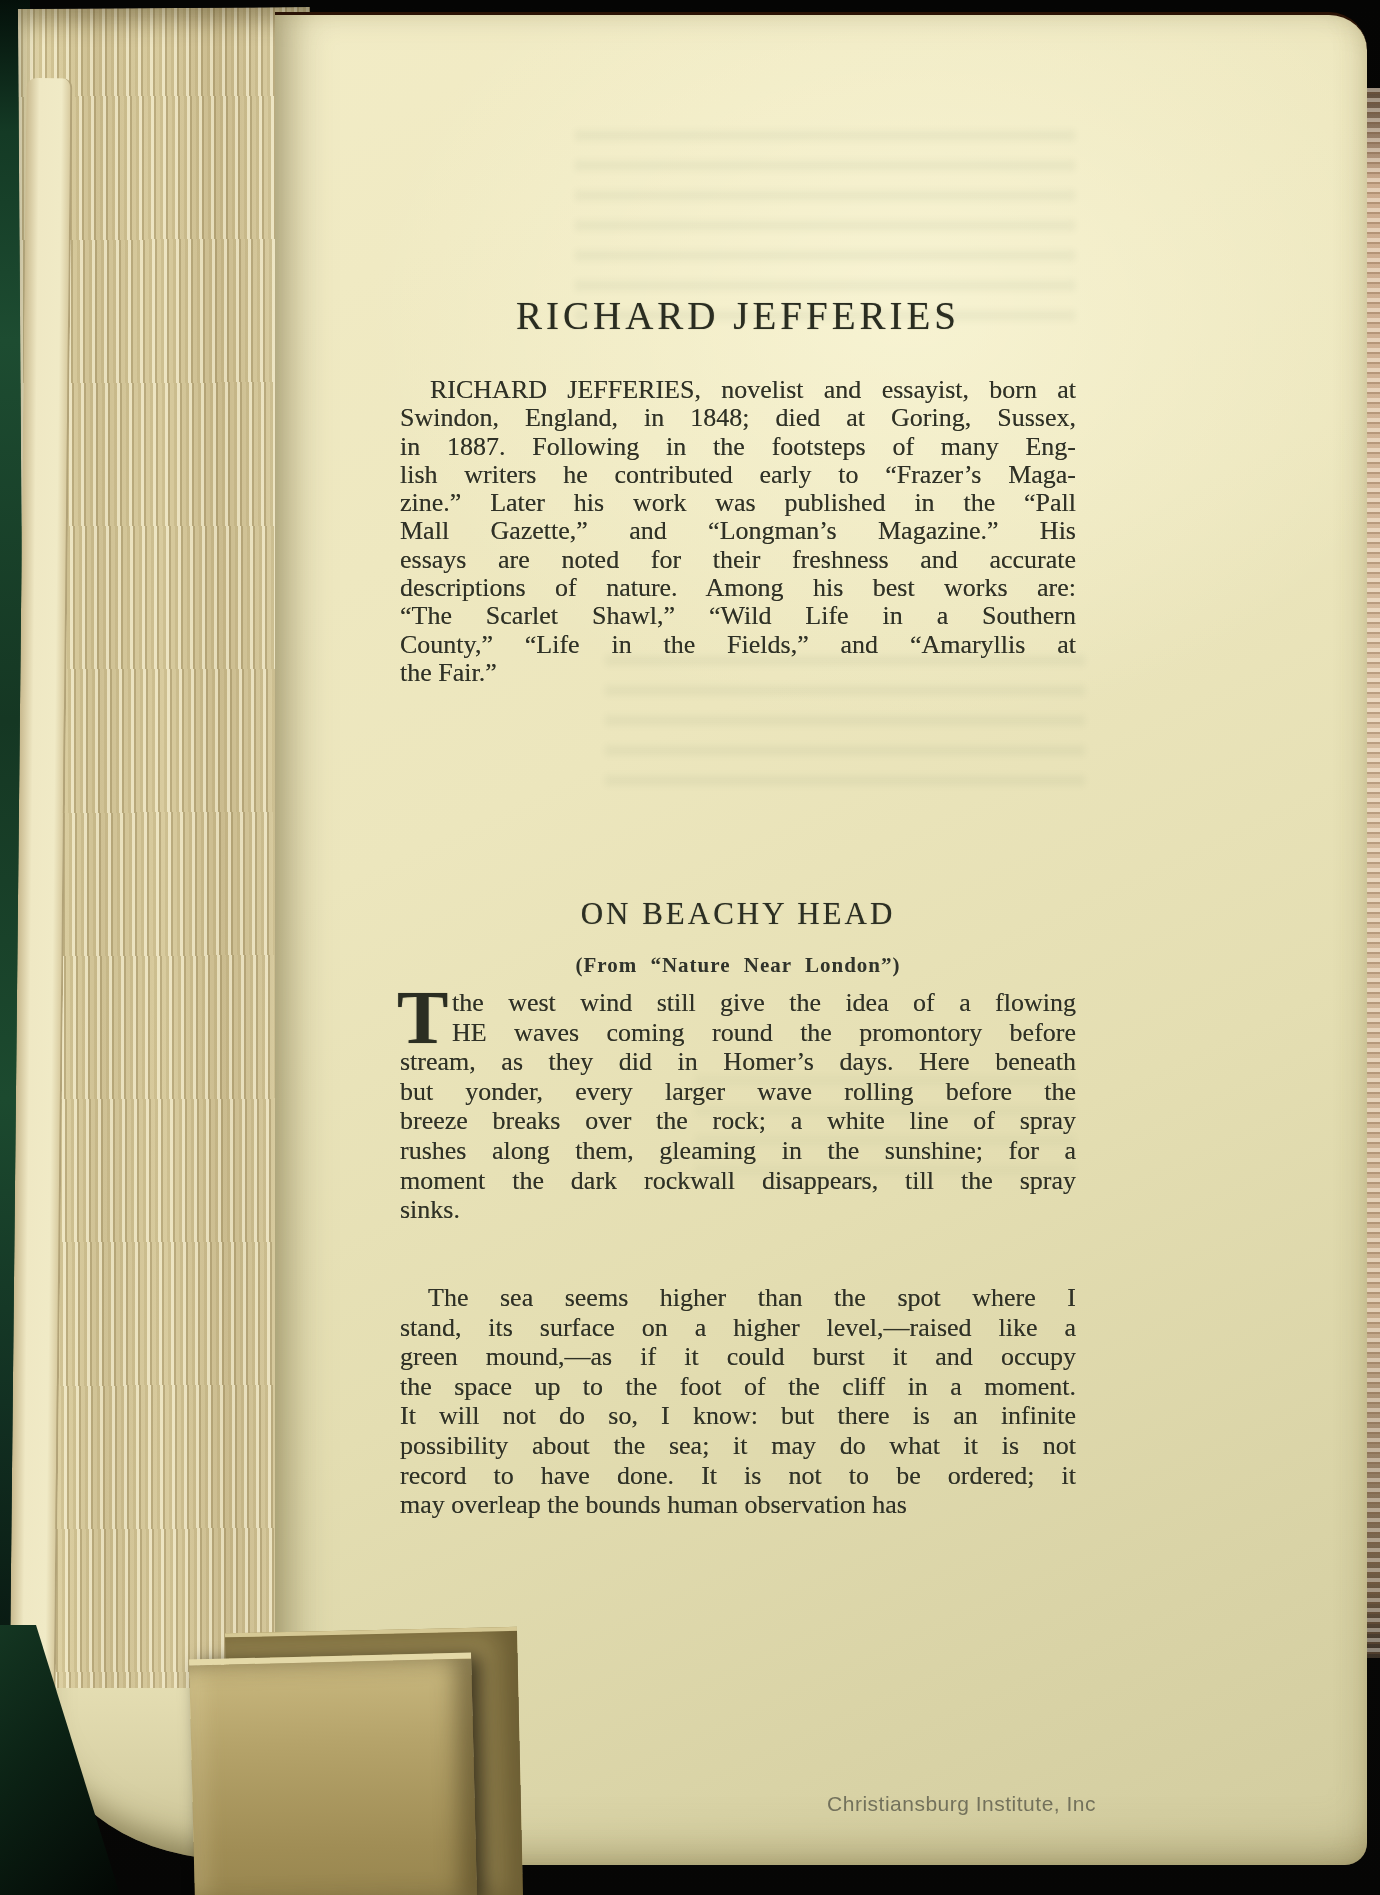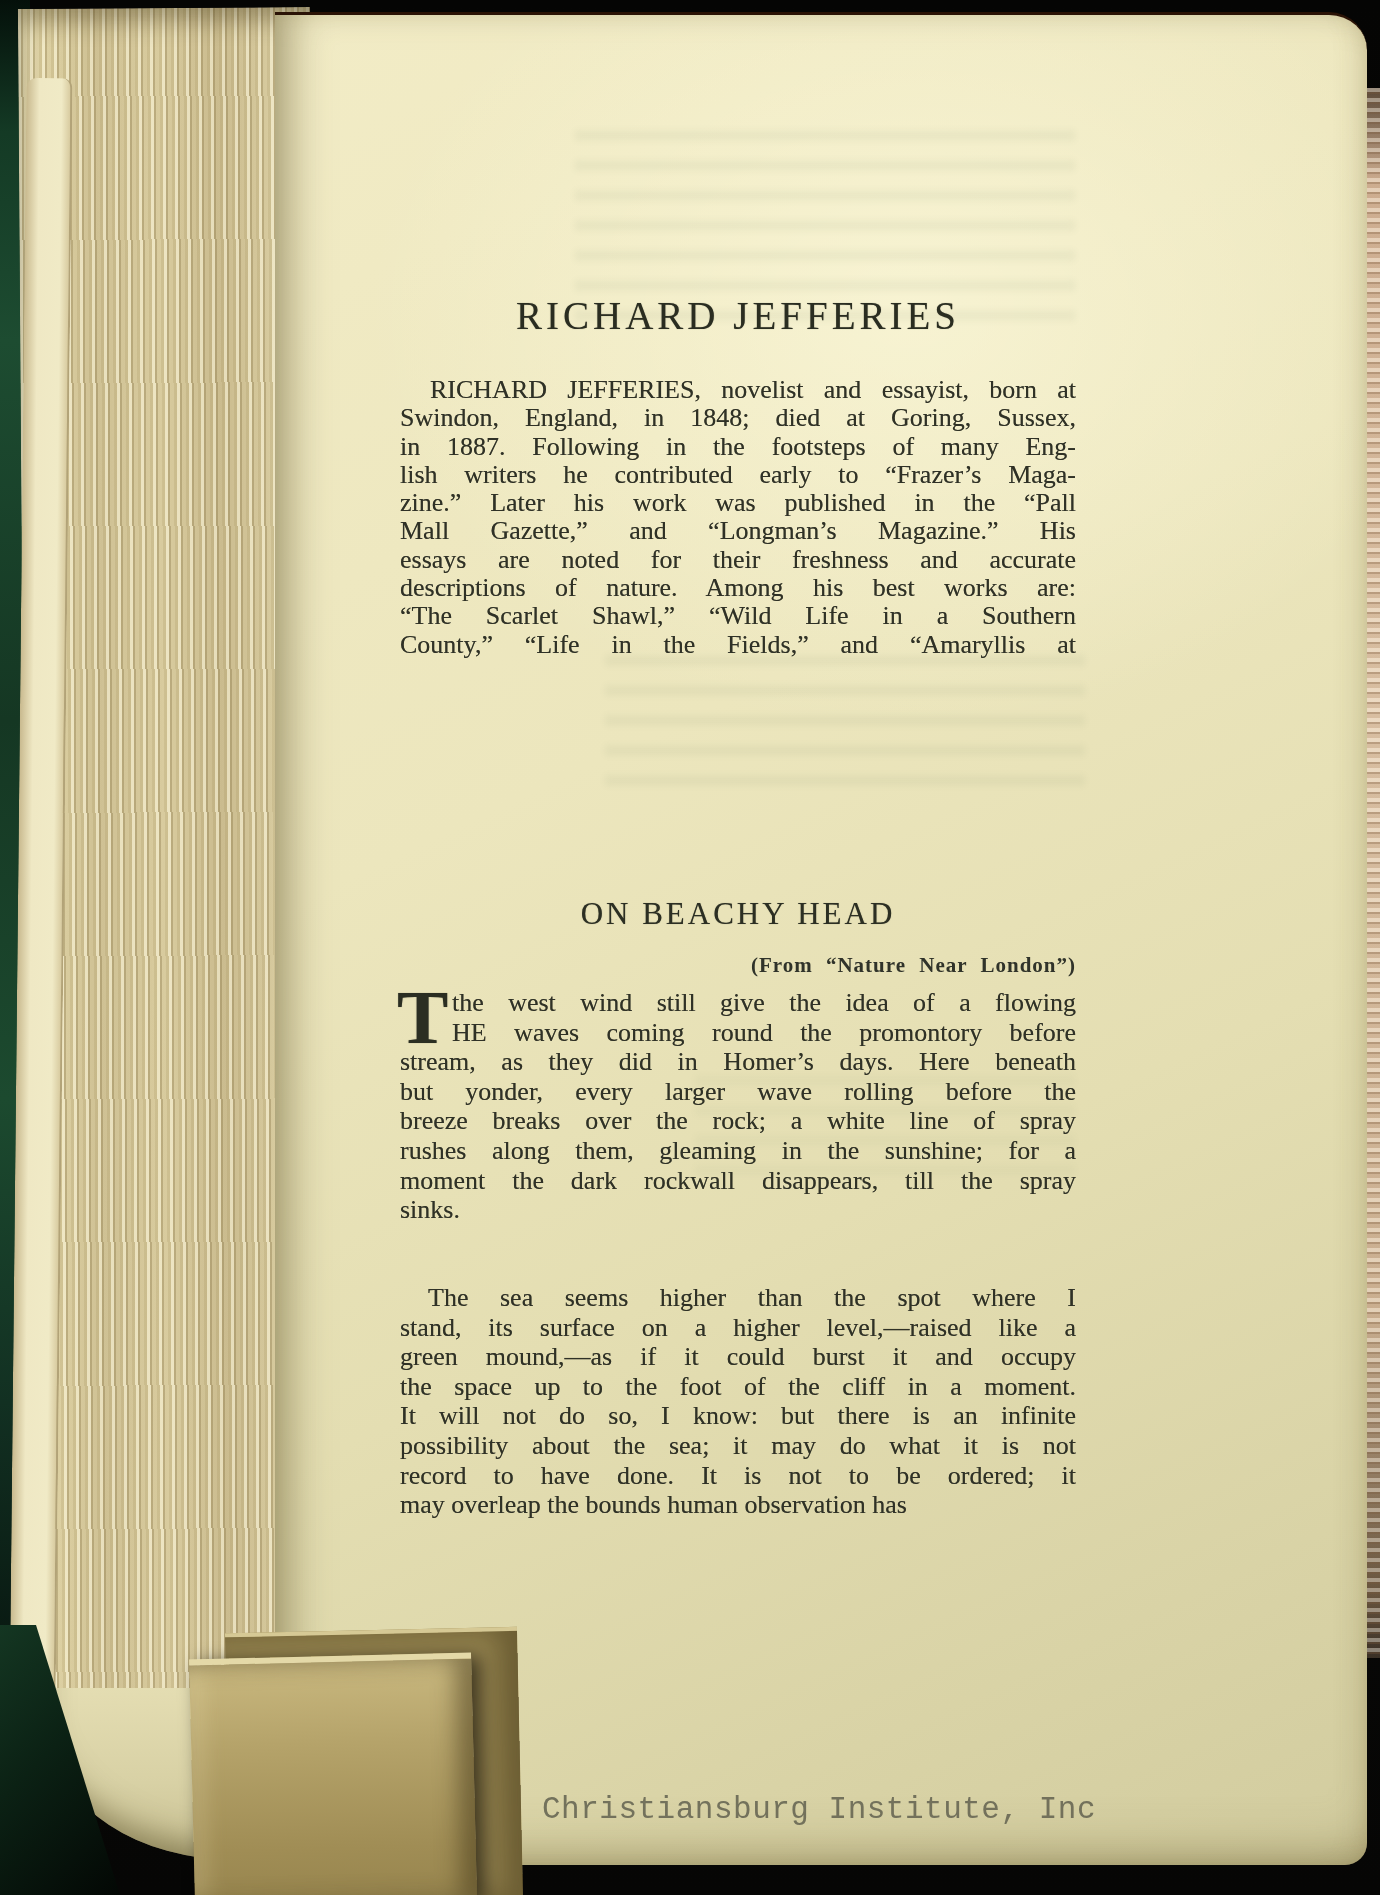--- a/index.html
+++ b/index.html
@@ -54,21 +54,21 @@
   
   .text-col{position:absolute;left:125px;top:0;width:676px;color:#2f3126;}
   .author-title{position:absolute;left:0;top:278px;width:100%;text-align:center;
     font-size:39px;font-weight:normal;letter-spacing:4px;color:#2a2d21;
     text-shadow:0 0 1px rgba(42,45,33,.45);}
   .bio{position:absolute;left:0;top:361px;width:100%;font-size:26px;line-height:28.3px;
     text-shadow:0 0 .6px rgba(47,49,38,.55);}
   .bio .line:first-child{padding-left:30px;}
   .essay-heading{position:absolute;left:0;top:881px;width:100%;text-align:center;
     font-size:31px;letter-spacing:3px;color:#2c2f23;text-shadow:0 0 .8px rgba(44,47,35,.5);}
-  .source-note{position:absolute;left:0;top:938px;width:100%;text-align:right;
+  .source-note{position:absolute;left:0;top:938px;width:100%;text-align:center;
     font-size:21px;font-weight:bold;letter-spacing:1px;word-spacing:7px;color:#30332a;}
   .para{position:absolute;left:0;width:100%;font-size:26px;line-height:29.6px;
     text-shadow:0 0 .6px rgba(47,49,38,.55);}
   .para1{top:973px;}
   .para1 .line:nth-child(-n+2){padding-left:52px;}
   .para2{top:1268px;}
   .para2 .line:first-child{padding-left:28px;}
   .dropcap{position:absolute;left:-3px;top:-9px;font-size:77px;line-height:1;
     font-weight:bold;color:#2b2e22;text-shadow:0 0 1px rgba(43,46,34,.5);}
   .line{text-align:justify;text-align-last:justify;}
@@ -88,21 +88,21 @@
     box-shadow:inset -20px 0 26px rgba(60,48,18,.45);}
   .wood-front{position:absolute;left:192px;top:1656px;width:282px;height:239px;
     transform:rotate(-1.4deg);
     border-top:6px solid #e4d9a8;
     background:linear-gradient(180deg,#c9b87f 0%,#b5a36a 34%,#a08d55 78%,#97854e 100%);
     box-shadow:inset -16px 0 22px rgba(62,50,20,.5),inset 14px 0 20px rgba(255,244,200,.18),
                8px 4px 18px rgba(5,4,2,.6);}
 
   
   .watermark{position:absolute;left:0;top:1792px;width:1096px;text-align:right;
-    font-family:Liberation Mono, monospace;font-size:31px;
+    font-family:Liberation Sans, sans-serif;font-size:21px;
     color:#6b6a56;opacity:.92;letter-spacing:.5px;}
 </style>
 </head>
 <body>
 
 <div id="scene">
 
   <div class="cover-spine"></div>
   <div class="fore-edges"></div>
   <div class="left-page-edge"></div>
@@ -122,20 +122,21 @@
           <div class="line">RICHARD JEFFERIES, novelist and essayist, born at</div>
           <div class="line">Swindon, England, in 1848; died at Goring, Sussex,</div>
           <div class="line">in 1887. Following in the footsteps of many Eng-</div>
           <div class="line">lish writers he contributed early to “Frazer’s Maga-</div>
           <div class="line">zine.” Later his work was published in the “Pall</div>
           <div class="line">Mall Gazette,” and “Longman’s Magazine.” His</div>
           <div class="line">essays are noted for their freshness and accurate</div>
           <div class="line">descriptions of nature. Among his best works are:</div>
           <div class="line">“The Scarlet Shawl,” “Wild Life in a Southern</div>
           <div class="line">County,” “Life in the Fields,” and “Amaryllis at</div>
+          <div class="line line-last">the Fair.”</div>
         </div>
 
       <div class="essay-heading">ON BEACHY HEAD</div>
 
       <div class="source-note">(From “Nature Near London”)</div>
 
       <div class="para para1">
         <span class="dropcap">T</span>
         <div>
             <div class="line">the west wind still give the idea of a flowing</div>

